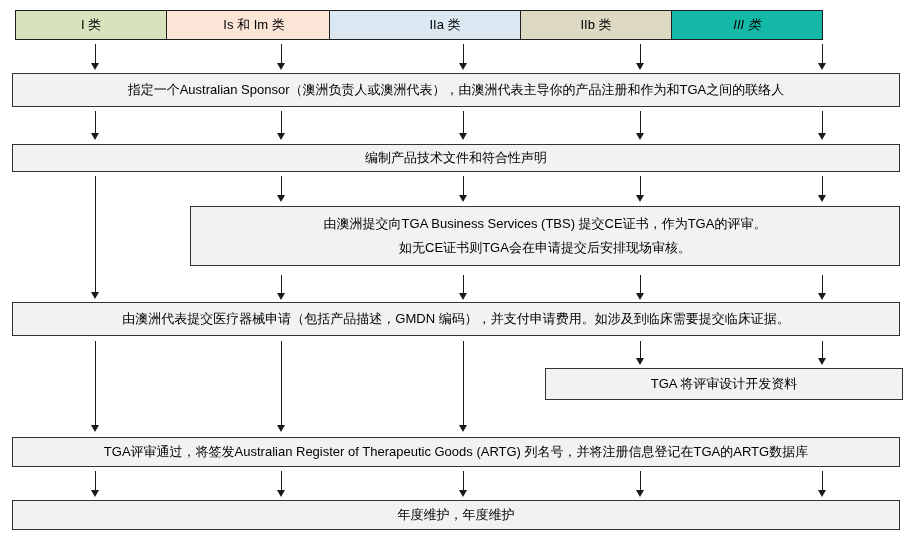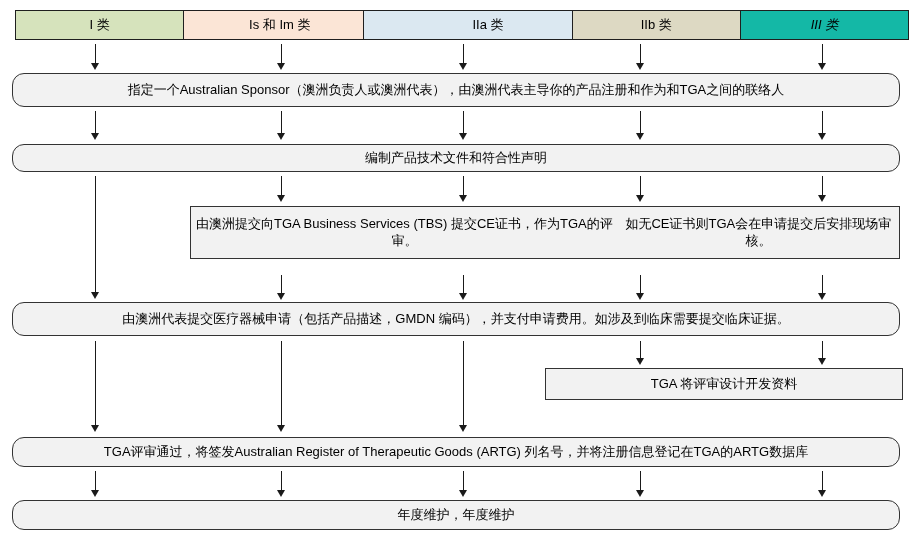--- a/index.html
+++ b/index.html
@@ -8,21 +8,21 @@
     position: relative;
     width: 914px;
     height: 541px;
     background: #ffffff;
     overflow: hidden;
   }
   
   .class-row {
     position: absolute;
     left: 15px; top: 10px;
-    width: 894px; height: 30px;
+    width: 808px; height: 30px;
     display: flex;
     border: 1px solid #1f1f1f;
     box-sizing: border-box;
   }
   .class-cell {
     flex: 1 1 0;
     display: flex;
     align-items: center;
     justify-content: center;
     font-size: 13px;
@@ -37,25 +37,25 @@
     border: 1px solid #333333;
     box-sizing: border-box;
     display: flex;
     align-items: center;
     justify-content: center;
     text-align: center;
     font-size: 13px;
     color: #000000;
     line-height: 1.25;
   }
-  .box.full { left: 12px; width: 888px; border-radius: 12px; }
+  .box.full { left: 12px; width: 888px; }
   .box-sponsor   { top: 73px;  height: 34px; }
   .box-techfile  { top: 144px; height: 28px; }
-  .box-ce        { left: 190px; width: 710px; top: 206px; height: 53px;
-                   flex-direction: row; justify-content: space-evenly; }
+  .box-ce        { left: 190px; width: 710px; top: 206px; height: 60px;
+                   flex-direction: column; justify-content: space-evenly; }
   .box-apply     { top: 302px; height: 34px; }
   .box-design    { left: 545px; width: 358px; top: 368px; height: 32px; }
   .box-artg      { top: 437px; height: 30px; }
   .box-annual    { top: 500px; height: 30px; }
   
   .arrow {
     position: absolute;
     width: 9px;
   }
   .arrow::before {

